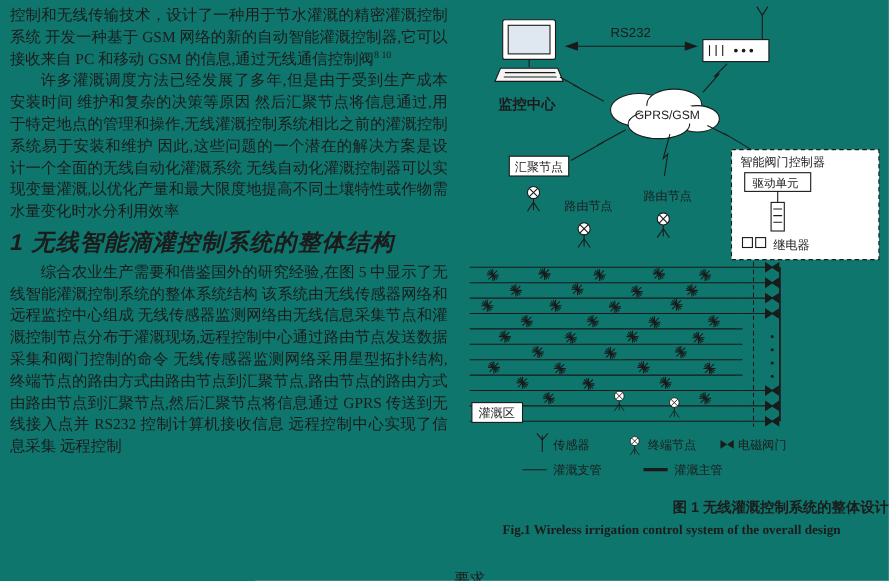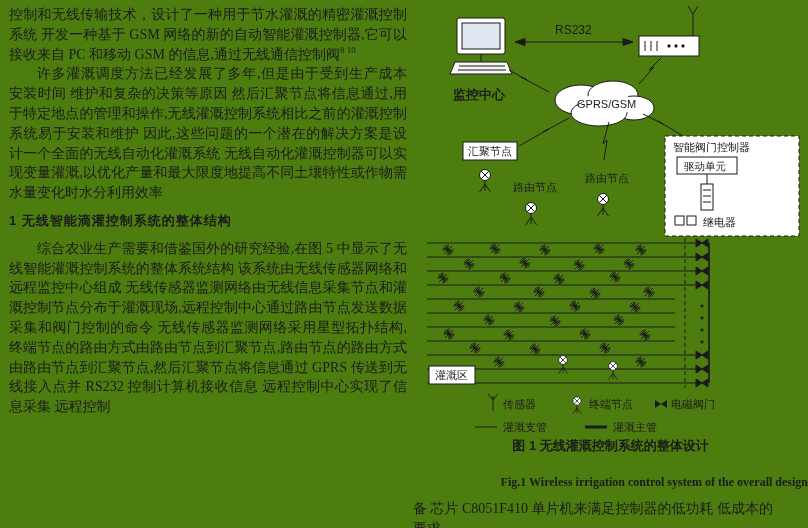--- a/index.html
+++ b/index.html
@@ -1,35 +1,35 @@
 <!DOCTYPE html>
 <html><head>
 <meta charset="utf-8">
 <style>
   html,body{margin:0;padding:0;}
   body{width:808px;height:528px;background:#fcfcfa;color:#1b1b1b;
        font-family:"Liberation Serif","DejaVu Serif",serif;overflow:hidden;}
-  .page{position:relative;width:808px;height:528px;background:#4d7c0f;overflow:hidden;}
+  .page{position:relative;width:808px;height:528px;background:#0f766e;overflow:hidden;}
 
   
   .left-col{position:absolute;left:9px;top:5px;width:398px;
             font-size:14px;line-height:19.8px;text-align:justify;}
   .left-col p{margin:0;}
   .para.indent{text-indent:2em;}
   sup{font-size:9px;line-height:0;}
-  .section-heading{font-size:13px;font-weight:bold;margin:8px 0 8px 0;
-            font-family:"Liberation Sans","DejaVu Sans",sans-serif;letter-spacing:1px;}
+  .section-heading{font-size:21px;font-weight:bold;margin:8px 0 8px 0;
+            font-family:"Liberation Sans","DejaVu Sans",sans-serif;letter-spacing:1px;font-style:italic;}
 
   
   .right-col{position:absolute;left:413px;top:0;width:395px;}
   .figure-wrap{width:395px;height:436px;}
   svg text{font-family:"Liberation Sans","DejaVu Sans",sans-serif;fill:#1b1b1b;}
-  .fig-caption-cn{text-align:center;font-weight:bold;font-size:13px;margin-top:1px;
+  .fig-caption-cn{text-align:right;font-weight:bold;font-size:13px;margin-top:16px;
             font-family:"Liberation Sans","DejaVu Sans",sans-serif;}
-  .fig-caption-en{text-align:right;font-weight:bold;font-size:12px;margin-top:20px;
+  .fig-caption-en{text-align:center;font-weight:bold;font-size:12px;margin-top:4px;
             font-family:"Liberation Serif","DejaVu Serif",serif;}
   .bottom-text{margin:9px 0 0 0;font-size:14px;line-height:20px;text-align:justify;width:390px;}
 </style>
 </head>
 <body>
 
 <div class="page">
 
   <div class="left-col">
     <p class="para"><span>控制和无线传输技术，设计了一种用于节水灌溉的精密灌溉控制系统 开发一种基于 GSM 网络的新的自动智能灌溉控制器,它可以接收来自 PC 和移动 GSM 的信息,通过无线通信控制阀</span><sup>8 10</sup></p>
@@ -229,16 +229,16 @@
         <line x1="62" y1="427" x2="84" y2="427" stroke="#1a1a1a"></line>
         <text x="90" y="431" font-size="11">灌溉支管</text>
         <line x1="172" y1="427" x2="194" y2="427" stroke="#1a1a1a" stroke-width="3"></line>
         <text x="200" y="431" font-size="11">灌溉主管</text>
       </svg>
     </div>
 
     <div class="fig-caption-cn">图 1  无线灌溉控制系统的整体设计</div>
     <div class="fig-caption-en">Fig.1 Wireless irrigation control system of the overall design</div>
 
-    <p class="bottom-text"><span>备 芯片 C8051F410 单片机来满足控制器的低功耗 低成本的</span><br><span>要求</span></p>
+    <p class="bottom-text"><br><span>要求</span></p>
   </div>
 
 </div>
 
 </body></html>

